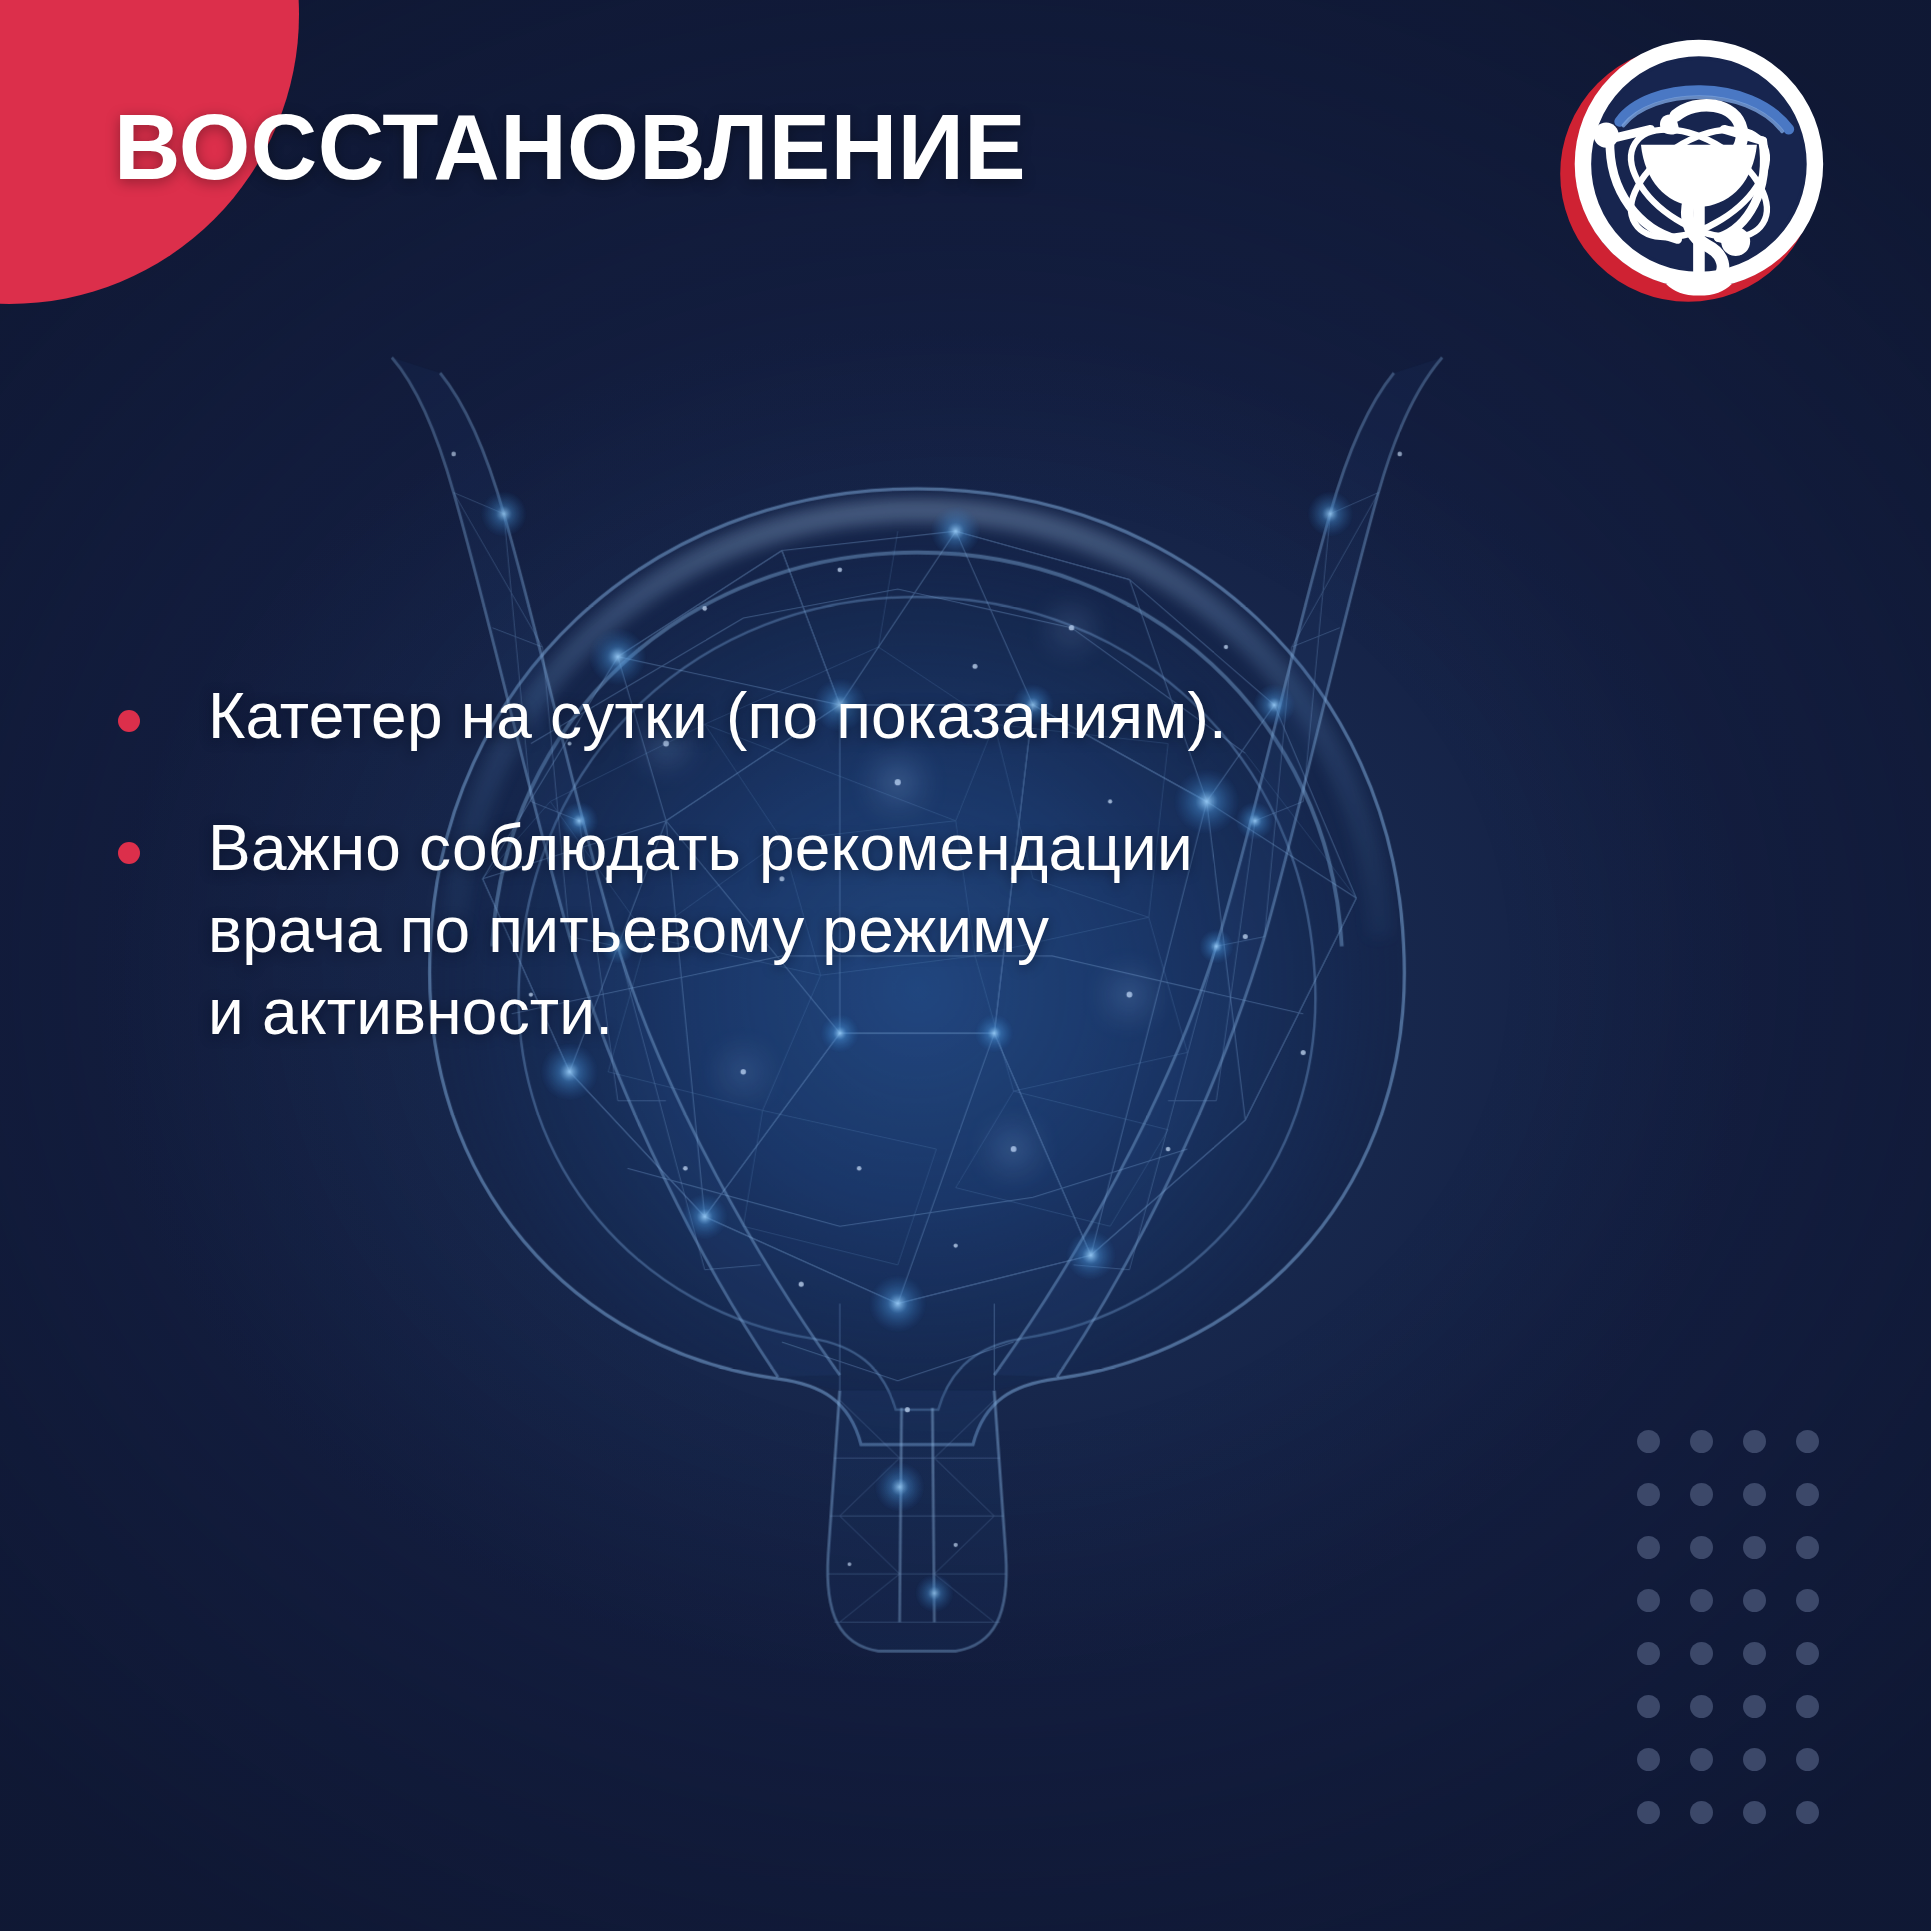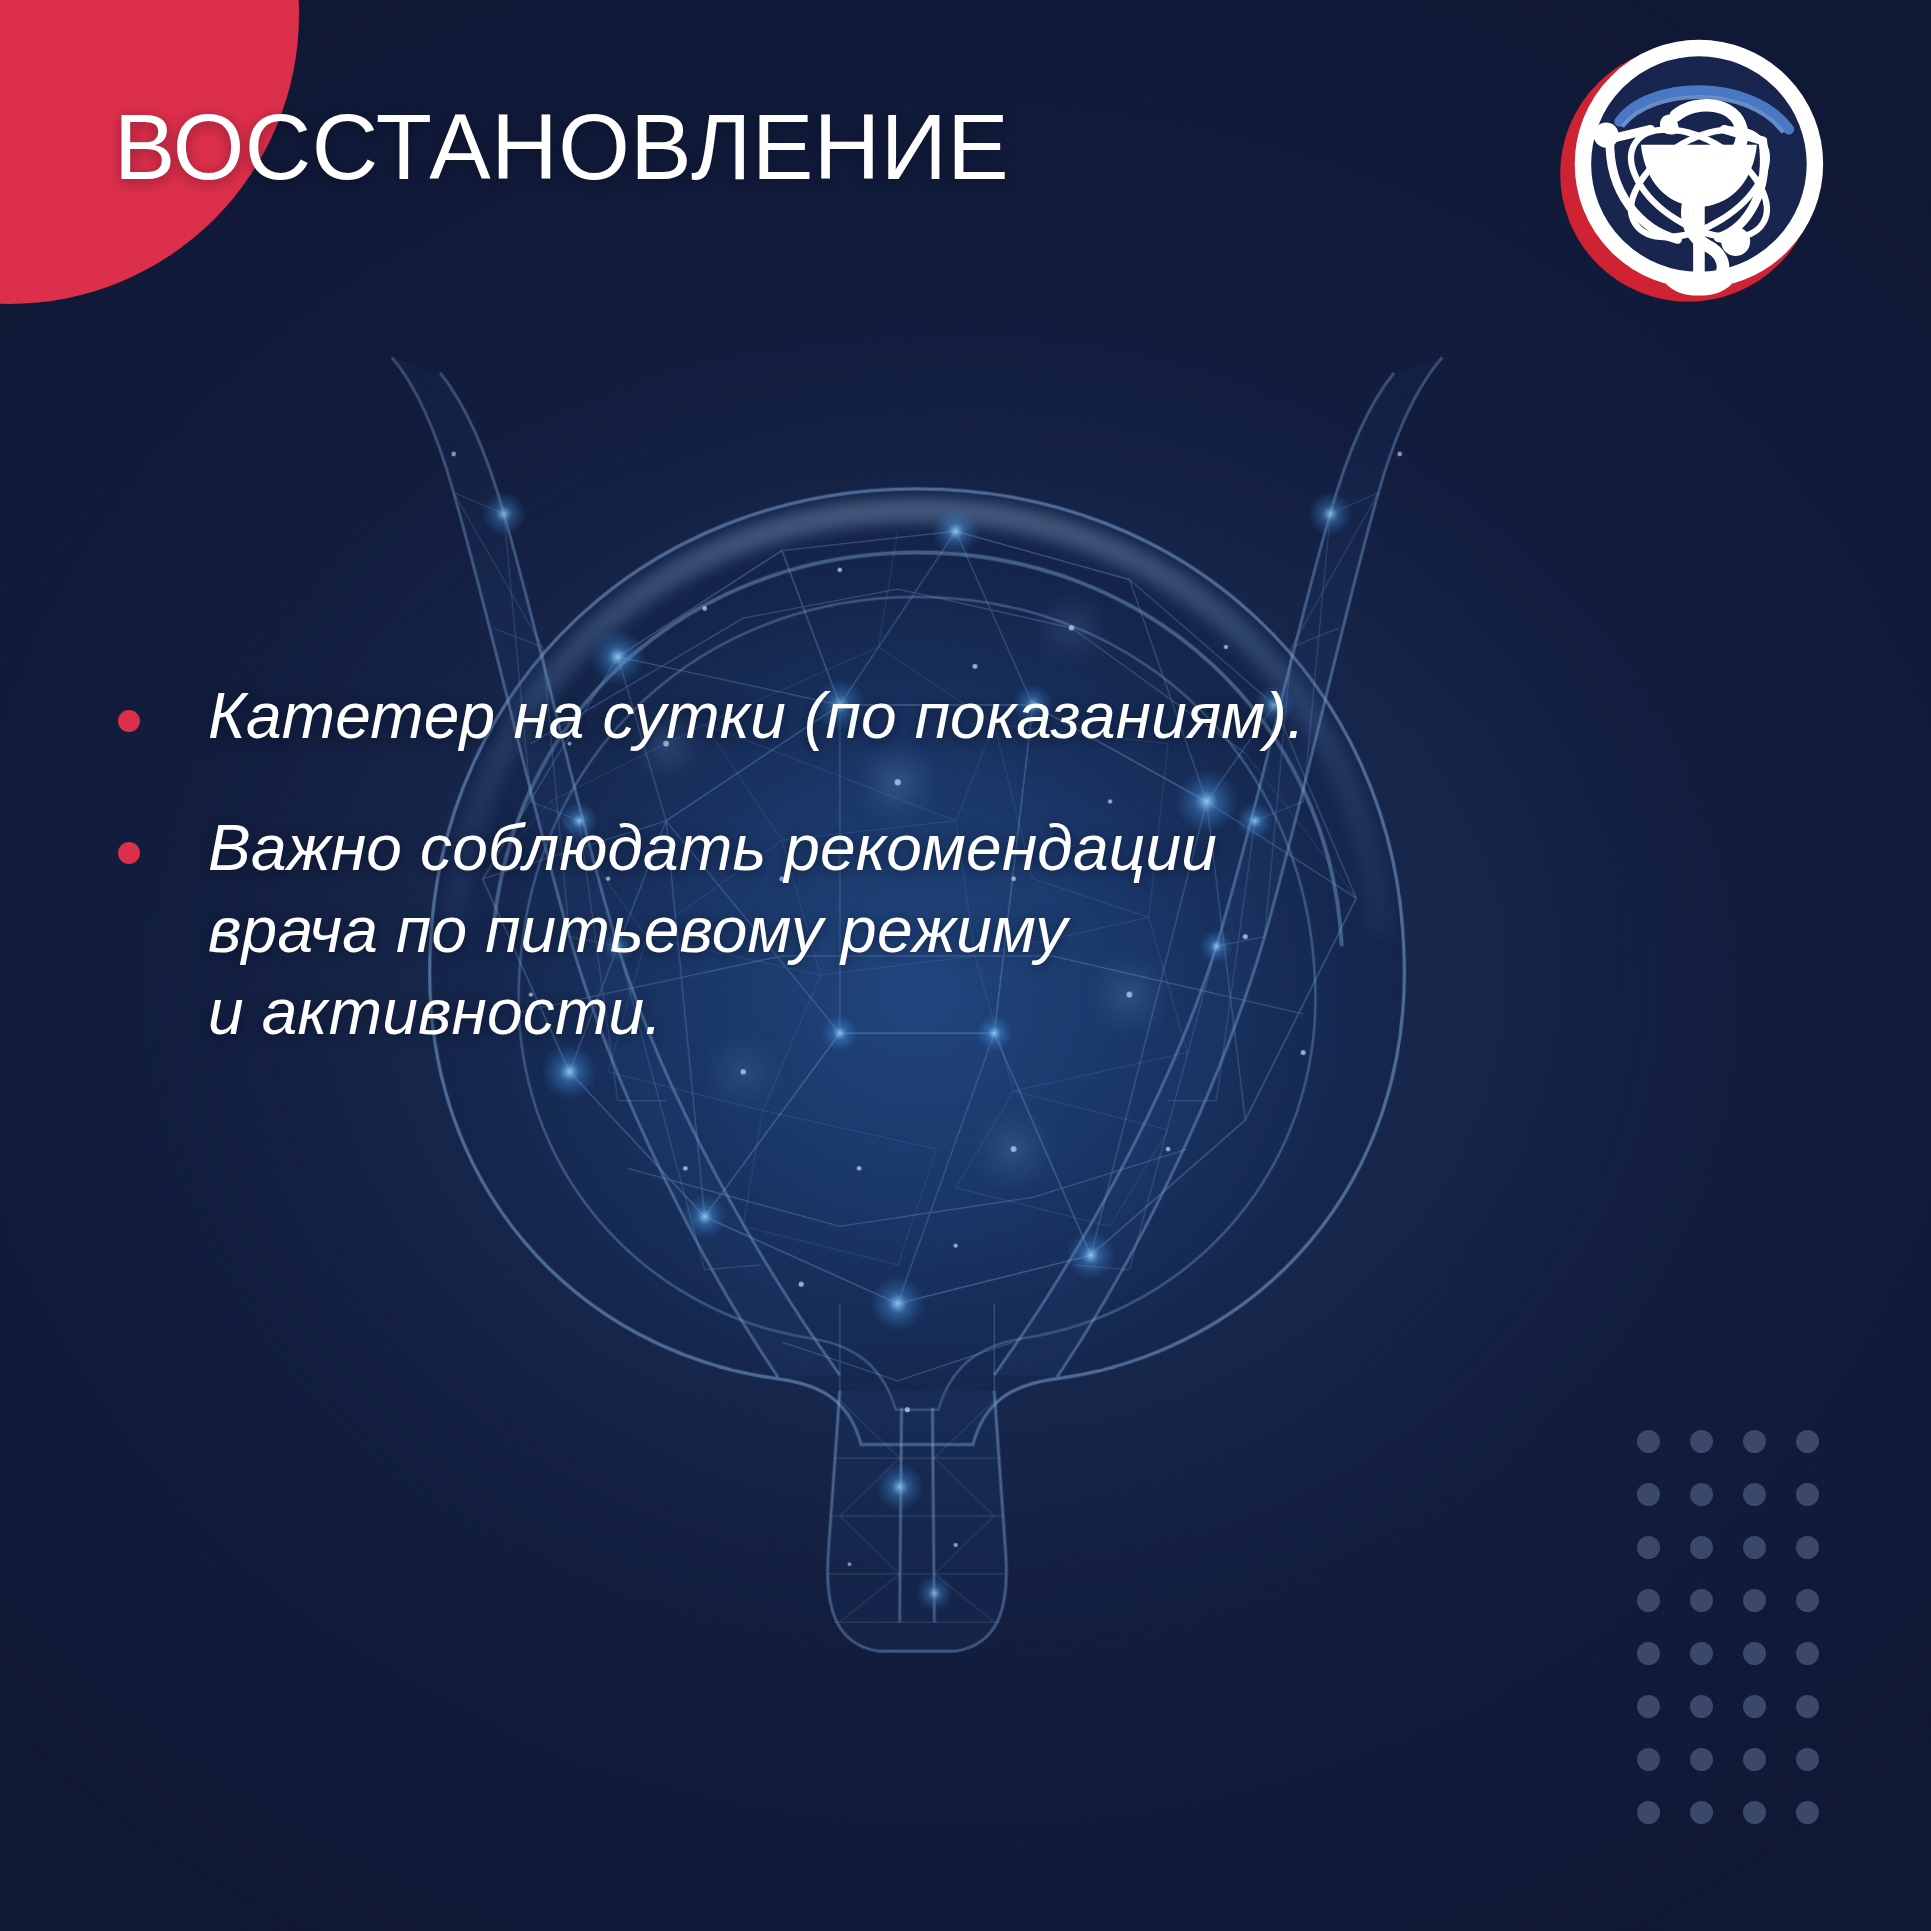--- a/index.html
+++ b/index.html
@@ -27,21 +27,21 @@
     border-radius:50%;
     background:#dc2f4b;
     z-index:6;
   }
 
   
   .title{
     position:absolute;
     left:114px;top:97px;
     font-size:92px;
-    font-weight:normal;
+    font-weight:bold;
     letter-spacing:0.5px;
     color:#ffffff;
     z-index:8;
     white-space:nowrap;
     line-height:1.1;
     text-shadow:0 2.9px 13.5px rgba(0,0,0,.35);
   }
 
   
   .logo{
@@ -61,21 +61,20 @@
     pointer-events:none;
   }
   .anatomy svg{width:100%;height:100%;display:block;}
 
   
   .bullets{
     position:absolute;
     left:0;top:676px;
     width:1834px;
     z-index:7;
-    font-style:italic;
   }
   .bullet-row{
     position:relative;
     display:flex;
     align-items:flex-start;
     margin-bottom:50px;
   }
   .bullet-dot{
     flex:0 0 auto;
     width:22px;height:22px;

